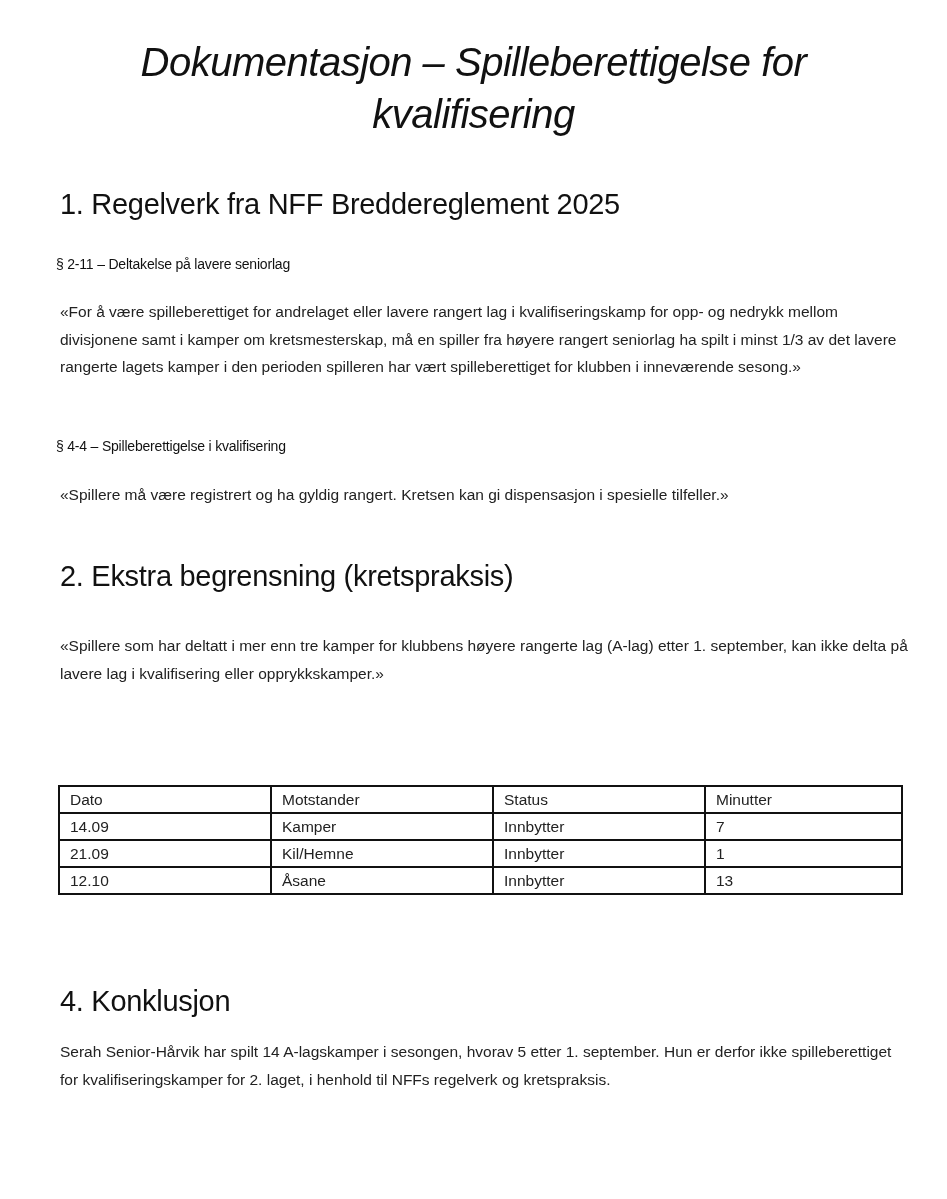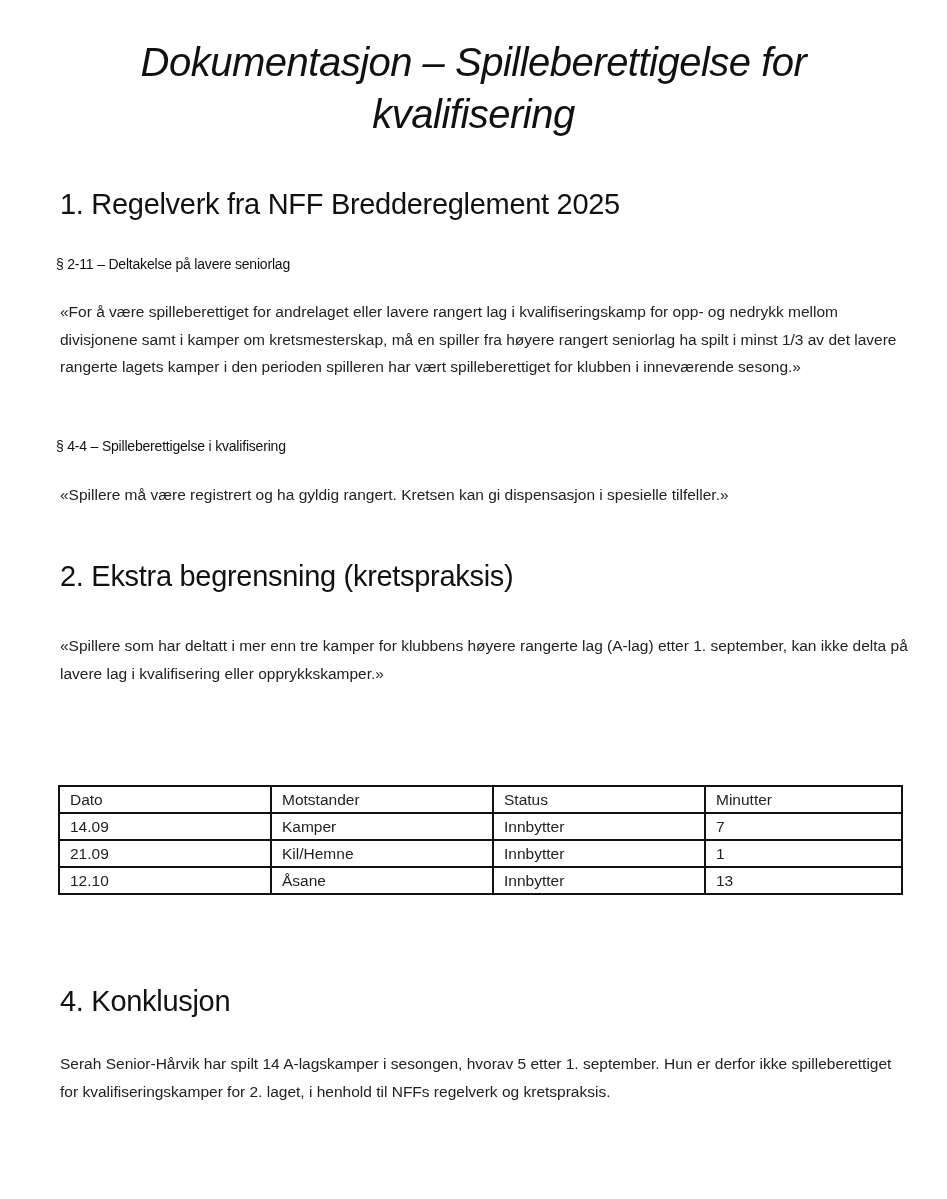--- a/index.html
+++ b/index.html
@@ -61,14 +61,14 @@
       <tr>
         <td>12.10</td>
         <td>Åsane</td>
         <td>Innbytter</td>
         <td>13</td>
       </tr>
     </tbody>
   </table>
 
   <div class="h1" style="top:985px;">4. Konklusjon</div>
-  <div class="p" style="top:1038px;margin-top:12px;">Serah Senior-Hårvik har spilt 14 A-lagskamper i sesongen, hvorav 5 etter 1. september. Hun er derfor ikke spilleberettiget for kvalifiseringskamper for 2. laget, i henhold til NFFs regelverk og kretspraksis.</div>
+  <div class="p" style="top:1038px;">Serah Senior-Hårvik har spilt 14 A-lagskamper i sesongen, hvorav 5 etter 1. september. Hun er derfor ikke spilleberettiget for kvalifiseringskamper for 2. laget, i henhold til NFFs regelverk og kretspraksis.</div>
 </div>
 
 </body></html>

